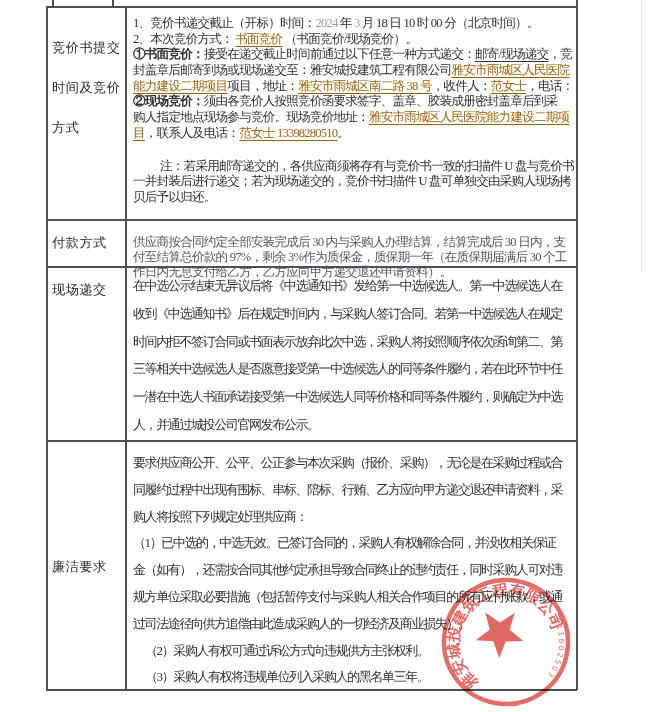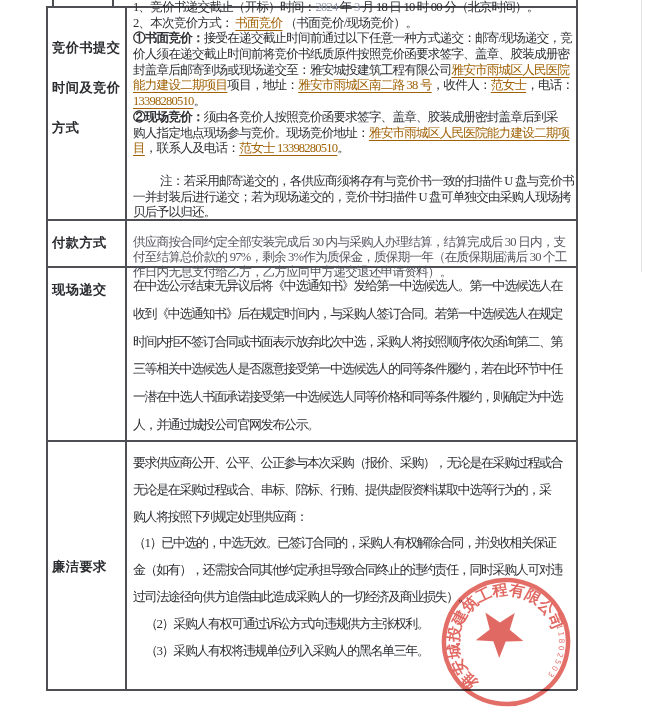--- a/index.html
+++ b/index.html
@@ -3,38 +3,38 @@
 <meta charset="utf-8">
 <style>
   html,body{margin:0;padding:0;background:#ffffff;}
   #page{position:relative;width:667px;height:712px;background:#ffffff;overflow:hidden;
         font-family:"Liberation Serif","DejaVu Serif",serif;color:#2e2f33;}
   
   .hline-rule{position:absolute;height:1.6px;background:#4e4f54;}
   .vline-rule{position:absolute;width:1.5px;background:#4e4f54;}
   .artifact{position:absolute;width:1px;background:#e4e4e8;}
   
-  .hdr{position:absolute;left:52px;font-size:13.2px;font-weight:bold;letter-spacing:.5px;color:#2b2c30;}
+  .hdr{position:absolute;left:52px;font-size:13.2px;font-weight:normal;letter-spacing:.5px;color:#2b2c30;}
   .hdr .hline{height:40px;line-height:40px;white-space:nowrap;}
   .hdr.single .hline{height:18px;line-height:18px;}
   
   .cell{position:absolute;left:133px;width:445px;}
   .tline{white-space:nowrap;}
   #r1c,#r2c{font-size:12.6px;letter-spacing:-0.8px;}
   #r1c .tline{height:15.7px;line-height:15.7px;}
   #r2c .tline{height:15.2px;line-height:15.2px;}
   #r3c,#r4c{font-size:13px;letter-spacing:-1.4px;}
   #r3c .tline{height:27.8px;line-height:27.8px;}
   #r4c .tline{height:26.8px;line-height:26.8px;}
   #r2c{color:#54555e;}
   .s-n{}
   .s-b{font-weight:bold;}
   .s-f{color:#979dac;}
   .s-fu{color:#a16207;text-decoration:underline;text-underline-offset:3px;text-decoration-thickness:1px;}
-  .s-u{text-underline-offset:3px;text-decoration-thickness:1px;}
+  .s-u{text-decoration:underline;text-underline-offset:3px;text-decoration-thickness:1px;}
   .ind1{padding-left:12px;}
   .ind2{padding-left:27px;}
   .gap{margin-top:17px;}
   
   #seal{position:absolute;left:428px;top:564px;width:156px;height:156px;mix-blend-mode:multiply;opacity:.92;}
   #seal svg{display:block;}
 </style>
 </head>
 <body>
 
@@ -61,28 +61,26 @@
   <div class="hdr single" id="r2h" style="top:234px;">
       <div class="hline">付款方式</div>
     </div>
   <div class="hdr single" id="r3h" style="top:281px;">
       <div class="hline">现场递交</div>
     </div>
   <div class="hdr single" id="r4h" style="top:558px;">
       <div class="hline">廉洁要求</div>
     </div>
 
-  <div class="cell" id="r1c" style="top:0;">
+  <div class="cell" id="r1c" style="top:16px;">
       <div class="tline"><span class="s-n">1、竞价书递交截止（开标）时间：</span><span class="s-f">2024</span><span class="s-n"> 年 </span><span class="s-f">3</span><span class="s-n"> 月 18 日 10 时 00 分（北京时间）。</span></div>
       <div class="tline"><span class="s-n">2、本次竞价方式： </span><span class="s-fu">书面竞价</span><span class="s-n"> （书面竞价/现场竞价）。</span></div>
       <div class="tline"><span class="s-b">①书面竞价：</span><span class="s-n">接受在递交截止时间前通过以下任意一种方式递交：</span><span class="s-u">邮寄/现场递交</span><span class="s-n">，竞</span></div>
-      <div class="tline"><span class="s-n">价人须在递交截止时间前将竞价书纸质原件按照竞价函要求签字、盖章、胶装成册密</span></div>
       <div class="tline"><span class="s-n">封盖章后邮寄到场或现场递交至：雅安城投建筑工程有限公司</span><span class="s-fu">雅安市雨城区人民医院</span></div>
       <div class="tline"><span class="s-fu">能力建设二期项目</span><span class="s-n">项目，地址：</span><span class="s-fu">雅安市雨城区南二路 38 号</span><span class="s-n">，收件人：</span><span class="s-fu">范女士</span><span class="s-n">，电话：</span></div>
-      <div class="tline"><span class="s-fu">13398280510</span><span class="s-n">。</span></div>
       <div class="tline"><span class="s-b">②现场竞价：</span><span class="s-n">须由各竞价人按照竞价函要求签字、盖章、胶装成册密封盖章后到采</span></div>
       <div class="tline"><span class="s-n">购人指定地点现场参与竞价。现场竞价地址：</span><span class="s-fu">雅安市雨城区人民医院能力建设二期项</span></div>
       <div class="tline"><span class="s-fu">目</span><span class="s-n">，联系人及电话：</span><span class="s-fu">范女士 13398280510</span><span class="s-n">。</span></div>
       <div class="tline ind2 gap"><span class="s-n">注：若采用邮寄递交的，各供应商须将存有与竞价书一致的扫描件 U 盘与竞价书</span></div>
       <div class="tline"><span class="s-n">一并封装后进行递交；若为现场递交的，竞价书扫描件 U 盘可单独交由采购人现场拷</span></div>
       <div class="tline"><span class="s-n">贝后予以归还。</span></div>
     </div>
   <div class="cell" id="r2c" style="top:235px;">
       <div class="tline"><span class="s-n">供应商按合同约定全部安装完成后 30 内与采购人办理结算，结算完成后 30 日内，支</span></div>
       <div class="tline"><span class="s-n">付至结算总价款的 97%，剩余 3%作为质保金，质保期一年（在质保期届满后 30 个工</span></div>
@@ -91,24 +89,25 @@
   <div class="cell" id="r3c" style="top:272px;">
       <div class="tline"><span class="s-n">在中选公示结束无异议后将《中选通知书》发给第一中选候选人。第一中选候选人在</span></div>
       <div class="tline"><span class="s-n">收到《中选通知书》后在规定时间内，与采购人签订合同。若第一中选候选人在规定</span></div>
       <div class="tline"><span class="s-n">时间内拒不签订合同或书面表示放弃此次中选，采购人将按照顺序依次函询第二、第</span></div>
       <div class="tline"><span class="s-n">三等相关中选候选人是否愿意接受第一中选候选人的同等条件履约，若在此环节中任</span></div>
       <div class="tline"><span class="s-n">一潜在中选人书面承诺接受第一中选候选人同等价格和同等条件履约，则确定为中选</span></div>
       <div class="tline"><span class="s-n">人，并通过城投公司官网发布公示。</span></div>
     </div>
   <div class="cell" id="r4c" style="top:450px;">
       <div class="tline"><span class="s-n">要求供应商公开、公平、公正参与本次采购（报价、采购），无论是在采购过程或合</span></div>
-      <div class="tline"><span class="s-n">无论是在采购过程或合、串标、陪标、行贿、提供虚假资料谋取中选等行为的，采</span></div>
+      <div class="tline"><span class="s-n">同履约过程中出现有围标、串标、陪标、行贿、乙方应向甲方递交退还申请资料，采</span></div>
       <div class="tline"><span class="s-n">购人将按照下列规定处理供应商：</span></div>
       <div class="tline"><span class="s-n">（1）已中选的，中选无效。已签订合同的，采购人有权解除合同，并没收相关保证</span></div>
       <div class="tline"><span class="s-n">金（如有），还需按合同其他约定承担导致合同终止的违约责任，同时采购人可对违</span></div>
+      <div class="tline"><span class="s-n">规方单位采取必要措施（包括暂停支付与采购人相关合作项目的所有应付账款，或通</span></div>
       <div class="tline"><span class="s-n">过司法途径向供方追偿由此造成采购人的一切经济及商业损失）。</span></div>
       <div class="tline ind1"><span class="s-n">（2）采购人有权可通过诉讼方式向违规供方主张权利。</span></div>
       <div class="tline ind1"><span class="s-n">（3）采购人有权将违规单位列入采购人的黑名单三年。</span></div>
     </div>
 
   <div id="seal">
     <svg width="156" height="156" viewBox="0 0 156 156">
       <g transform="rotate(-35 78 78)">
         <circle cx="78" cy="78" r="62" fill="none" stroke="#dc4a42" stroke-width="4.5" opacity="0.88"></circle>
         <path d="M78,42 L84.2,58.5 L101.8,59.3 L88,70.2 L92.7,87.2 L78,77.5 L63.3,87.2 L68,70.2 L54.2,59.3 L71.8,58.5 Z" fill="#dc4a42" opacity="0.9"></path>

